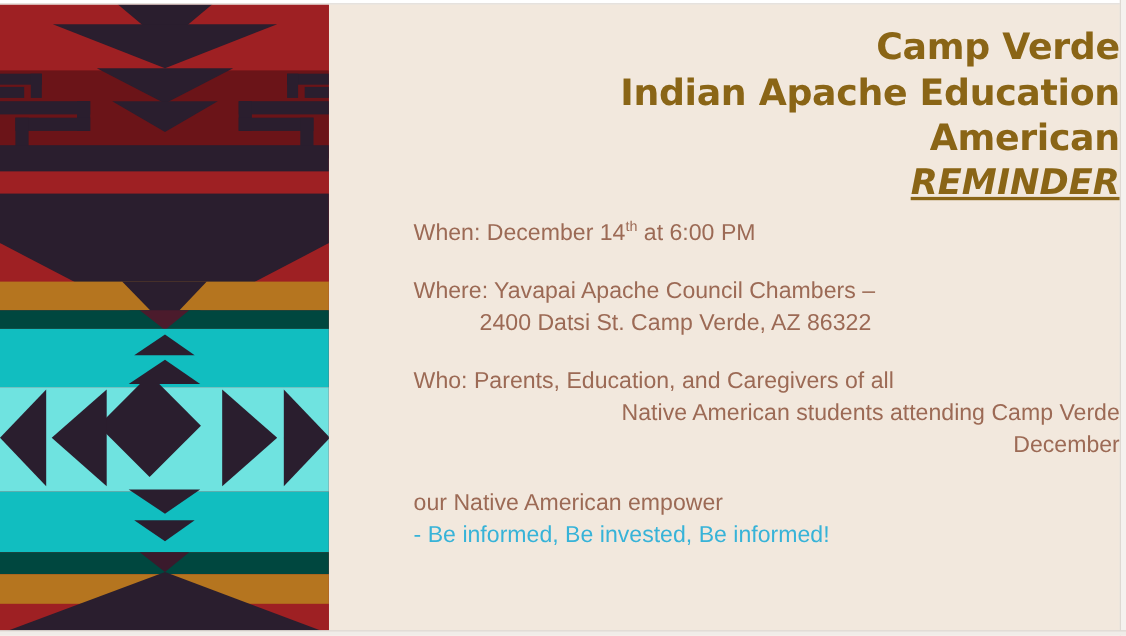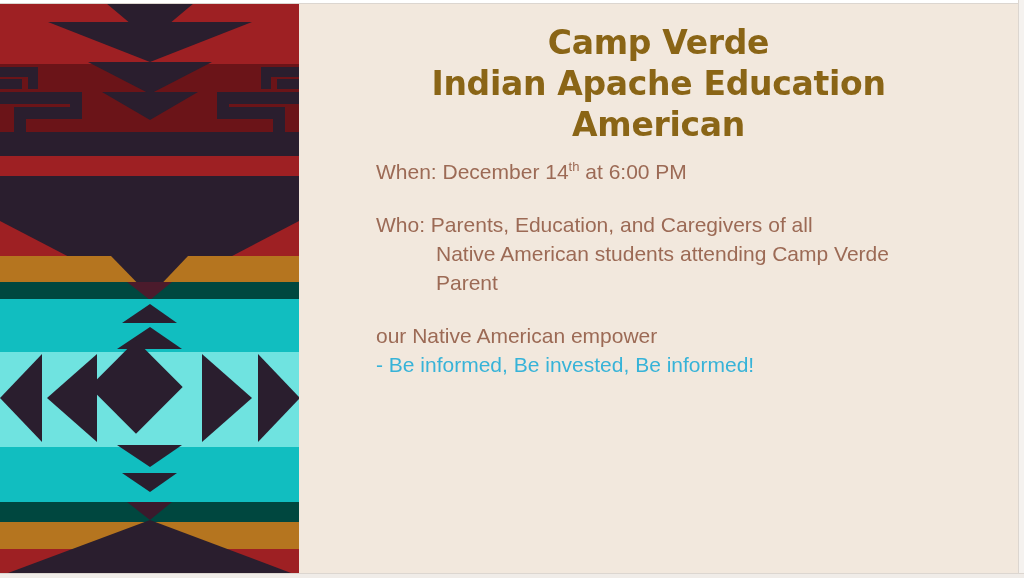--- a/index.html
+++ b/index.html
@@ -77,21 +77,21 @@
     position: absolute;
     left: 299px;
     top: 4px;
     width: 719px;
     height: 570px;
     padding: 0;
     box-sizing: border-box;
   }
 
   .title-block {
-    text-align: center;
+    text-align: right;
     padding-top: 18px;
   }
   .title-line {
     font-family: "DejaVu Sans", sans-serif;
     font-weight: bold;
     font-size: 33px;
     line-height: 41px;
     color: #8a6516;
     letter-spacing: -0.3px;
   }
@@ -113,21 +113,21 @@
   .para {
     color: #9c6a55;
     font-family: "Liberation Sans", sans-serif;
     font-size: 21px;
     line-height: 29px;
     margin: 0 0 24px 0;
   }
   .para.tight { margin-bottom: 0; }
   .line { display: block; white-space: pre; }
   .line.indent-1 { padding-left: 60px; }
-  .line.indent-2 { padding-left: 60px; }
+  .line.indent-2 { padding-left: 60px; text-align: right; }
   sup {
     font-size: 0.62em;
     vertical-align: super;
     line-height: 0;
   }
   .slogan {
     color: #37b3d8;
     font-family: "Liberation Sans", sans-serif;
     font-size: 21px;
     line-height: 29px;
@@ -269,33 +269,38 @@
                 border-right:149px solid transparent;
                 border-bottom:56px solid #2a1e2e;"></div>
   </div>
 
   <div class="content">
 
     <div class="title-block">
       <div class="title-line">Camp Verde</div>
       <div class="title-line">Indian Apache Education</div>
       <div class="title-line">American</div>
+      <div class="title-reminder">REMINDER</div>
     </div>
 
     <div class="body-block">
 
       <p class="para">
           <span class="line"><span>When: December 14</span><sup>th</sup><span> at 6:00 PM</span></span>
         </p>
 
+      <p class="para">
+        <span class="line">Where: Yavapai Apache Council Chambers –</span>
+        <span class="line indent-1">2400 Datsi St. Camp Verde, AZ 86322</span>
+      </p>
 
       <p class="para">
         <span class="line">Who: Parents, Education, and Caregivers of all</span>
         <span class="line indent-2">Native American students attending Camp Verde</span>
-        <span class="line indent-2">Parent</span>
+        <span class="line indent-2">December</span>
       </p>
 
       <p class="para tight">
         <span class="line">our Native American empower</span>
         <span class="slogan">- Be informed, Be invested, Be informed!</span>
       </p>
 
     </div>
   </div>
 

